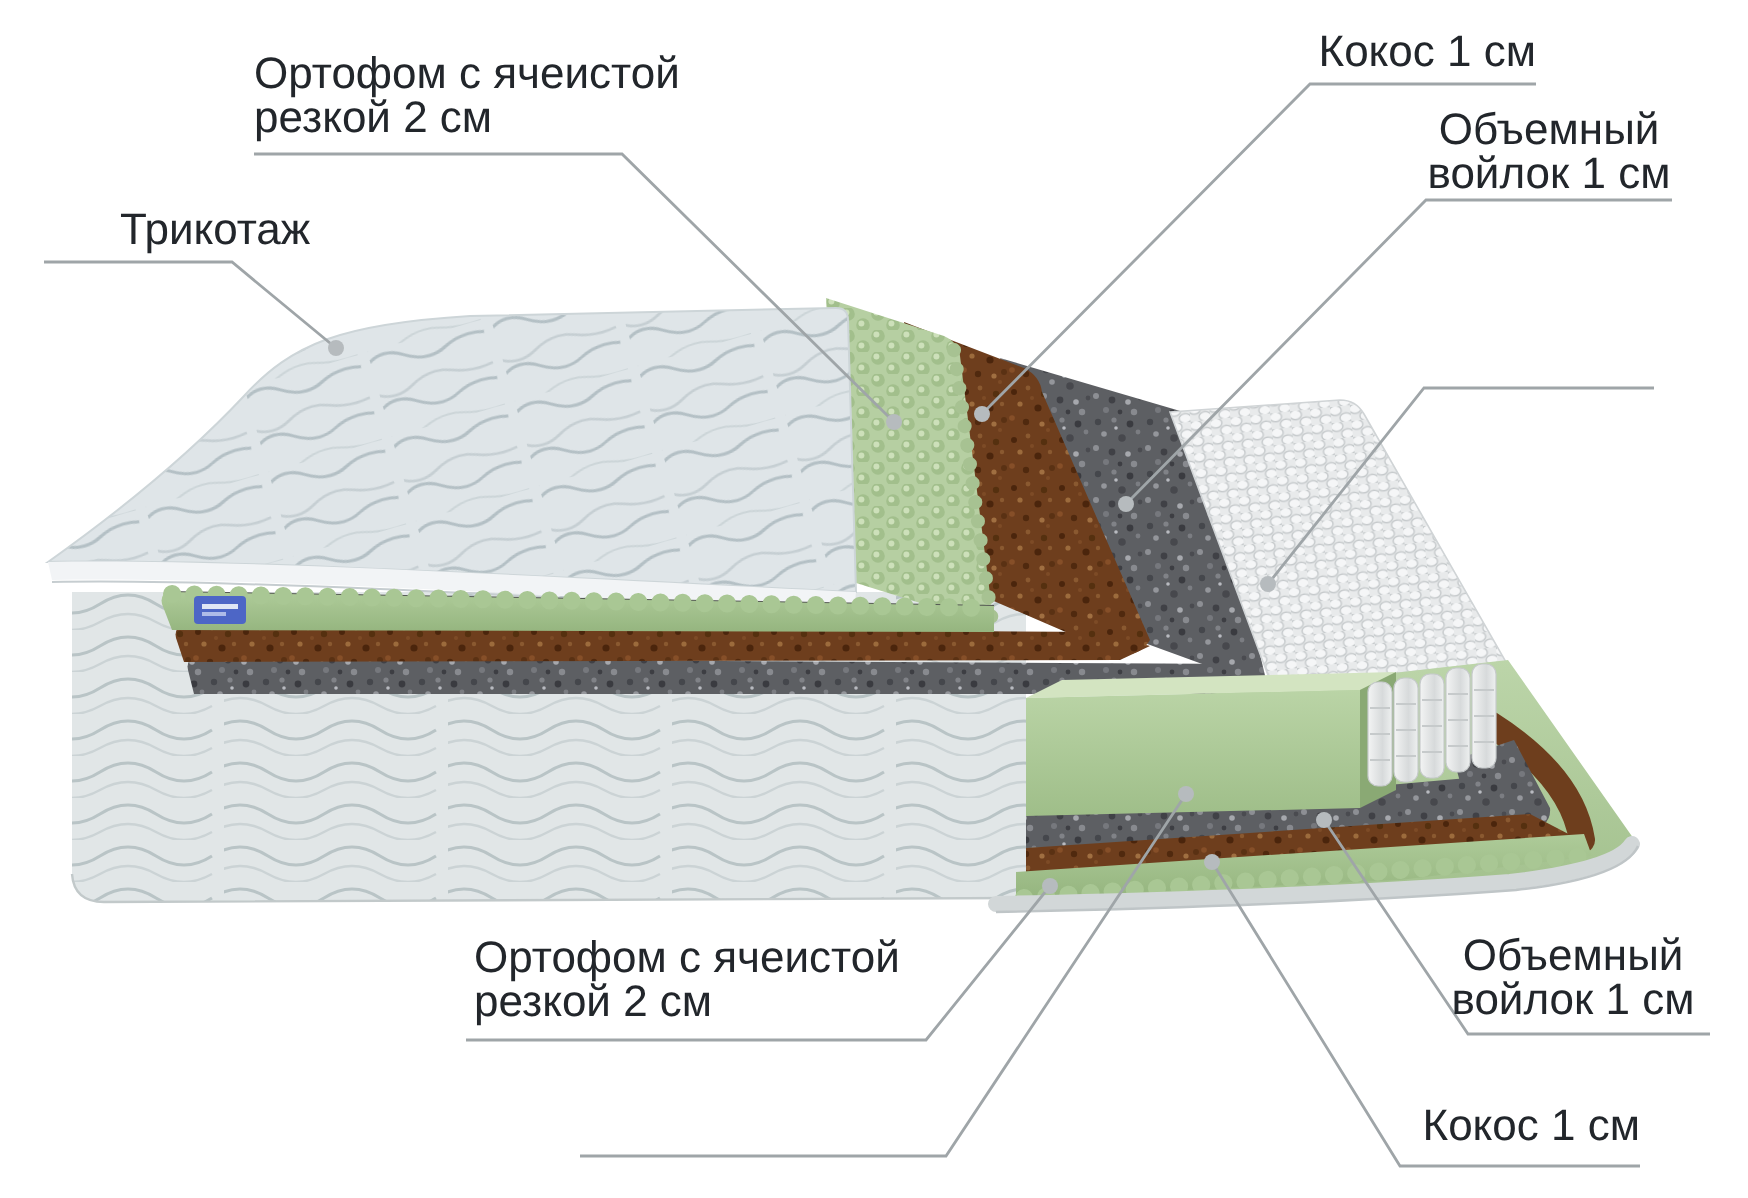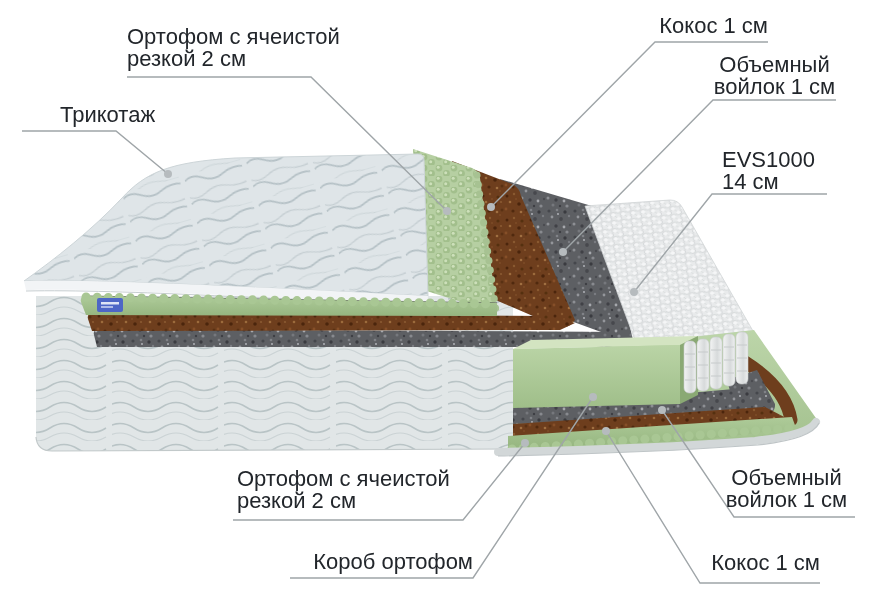--- a/index.html
+++ b/index.html
@@ -222,33 +222,26 @@
 
   <div class="lbl ta-c" style="left:655px;top:15px;width:113px;">
     <div class="ln">Кокос 1 см</div>
   </div>
 
   <div class="lbl ta-r" style="left:713px;top:54px;width:123px;">
     <div class="ln">Объемный</div>
     <div class="ln">войлок 1 см</div>
   </div>
 
-  <div class="lbl" style="left:722px;top:149px;">
-    <div class="ln">EVS1000</div>
-    <div class="ln">14 см</div>
-  </div>
 
   <div class="lbl" style="left:237px;top:468px;">
     <div class="ln">Ортофом с ячеистой</div>
     <div class="ln">резкой 2 см</div>
   </div>
 
-  <div class="lbl ta-c" style="left:290px;top:551px;width:183px;">
-    <div class="ln">Короб ортофом</div>
-  </div>
 
   <div class="lbl ta-r" style="left:725px;top:467px;width:123px;">
     <div class="ln">Объемный</div>
     <div class="ln">войлок 1 см</div>
   </div>
 
   <div class="lbl ta-c" style="left:700px;top:552px;width:120px;">
     <div class="ln">Кокос 1 см</div>
   </div>
 

